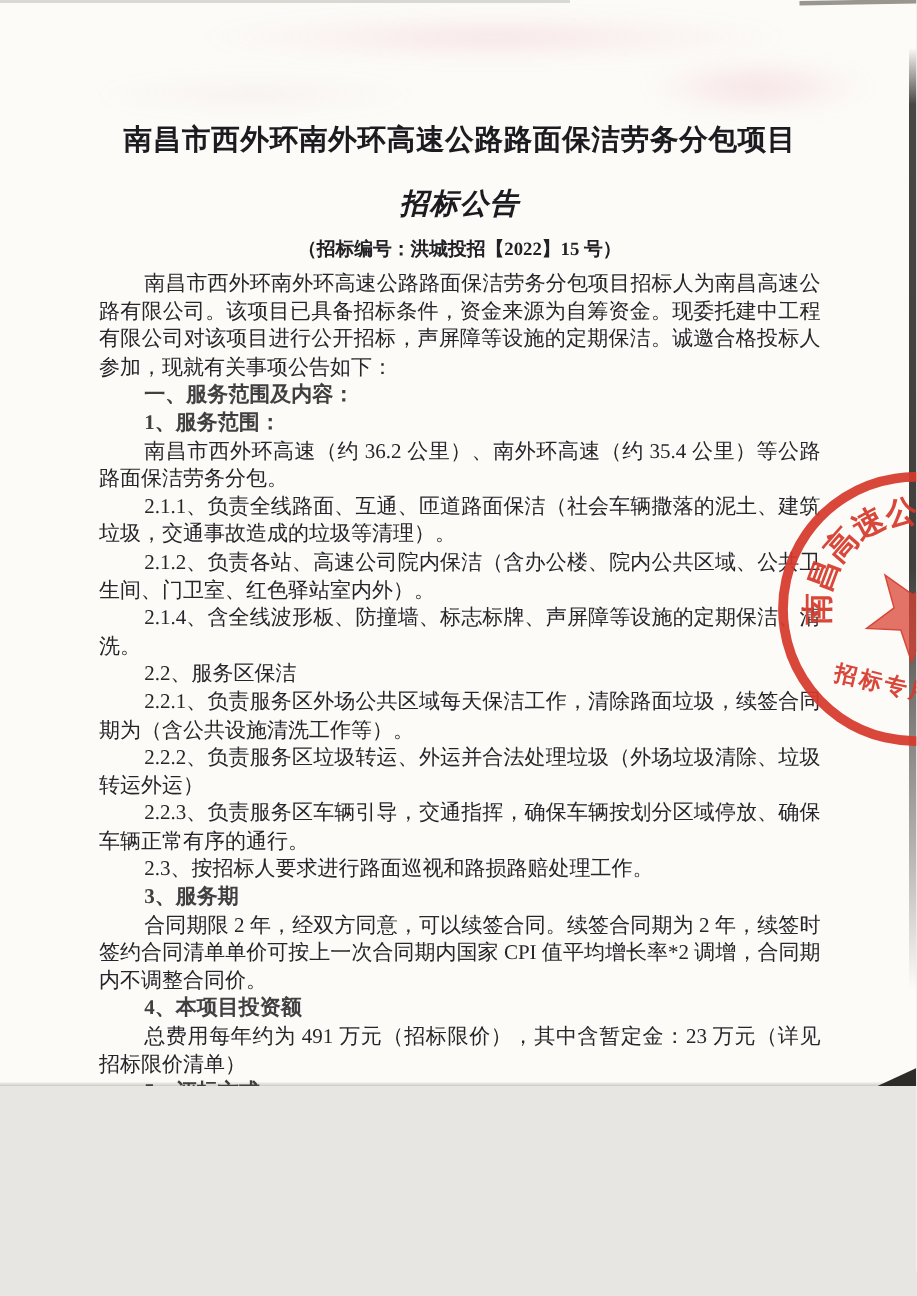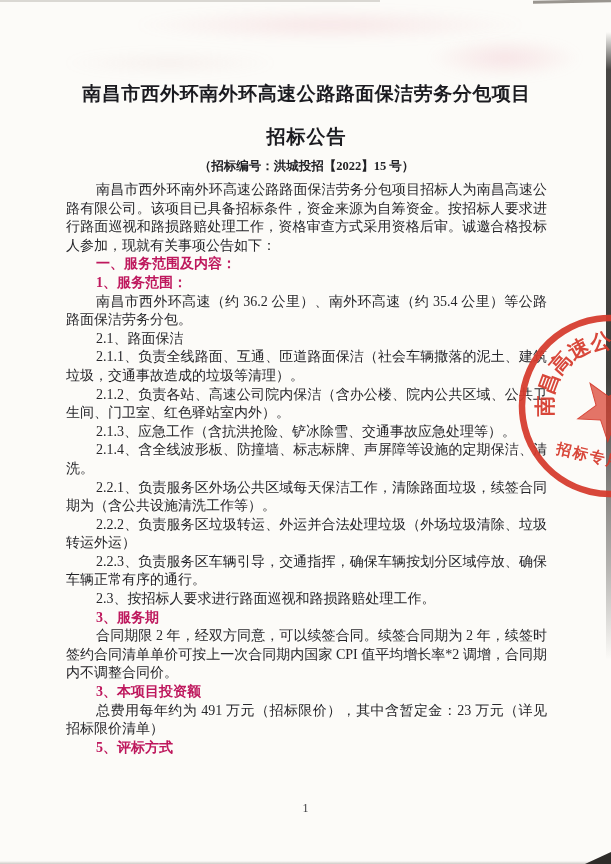--- a/index.html
+++ b/index.html
@@ -1,17 +1,17 @@
 <!DOCTYPE html>
 <html lang="zh"><head>
 <meta charset="utf-8">
 <style>
   html,body{margin:0;padding:0;background:#e8e6e2;}
   .page{
-    position:relative;width:611px;height:864px;margin:0 auto;
+    position:relative;width:611px;height:724px;margin:0 auto;
     background:#fcfbf8;overflow:hidden;
     font-family:"Liberation Serif","DejaVu Serif",serif;
     color:#26262a;
   }
   
   .smudge{position:absolute;pointer-events:none;filter:blur(5px);}
   .smudge-a{left:130px;top:8px;width:400px;height:34px;
     background:radial-gradient(ellipse at 50% 50%,rgba(226,130,150,.16),rgba(226,130,150,0) 70%);}
   .smudge-b{left:430px;top:38px;width:150px;height:40px;
     background:radial-gradient(ellipse at 50% 50%,rgba(232,150,165,.22),rgba(232,150,165,0) 72%);}
@@ -23,25 +23,25 @@
     background:linear-gradient(to bottom,rgba(40,38,36,0) 0%,rgba(40,38,36,.85) 6%,rgba(45,43,40,.9) 55%,rgba(45,43,40,.35) 85%,rgba(45,43,40,0) 100%);}
   .edge-bottom{position:absolute;bottom:0;left:0;width:100%;height:3px;
     background:linear-gradient(to top,#c3bfba,rgba(195,191,186,0));opacity:.8;}
   .corner-br{position:absolute;bottom:0;right:0;width:26px;height:12px;background:#2e2c29;
     clip-path:polygon(0 100%,100% 0,100% 100%);}
   
   .doc{position:absolute;left:66px;right:64px;top:82px;}
   .title{font-size:19px;line-height:24px;font-weight:bold;text-align:center;
     color:#1b1b20;letter-spacing:.5px;margin:0;}
   .subtitle{font-size:19px;line-height:24px;font-weight:bold;text-align:center;
-    color:#1b1b20;letter-spacing:1px;margin:19px 0 0 0;}
+    color:#1b1b20;letter-spacing:1px;margin:19px 0 0 0;font-style:italic;}
   .refline{font-size:12.5px;font-weight:bold;text-align:center;color:#222226;margin-top:9px;}
   .body-text{margin-top:6px;font-size:14px;line-height:18.6px;text-align:justify;}
   .para{margin:0;text-indent:2.15em;}
-  .para.heading{font-weight:bold;color:#be185d;}
+  .para.heading{font-weight:bold;color:#404040;}
   .page-num{position:absolute;top:801px;left:0;width:100%;text-align:center;
     font-size:12px;color:#3a3a3e;font-family:"Liberation Serif","DejaVu Serif",serif;}
   
   .seal{position:absolute;left:510px;top:306px;width:200px;height:200px;
     transform:rotate(13deg);opacity:.93;pointer-events:none;}
   .seal .ring{fill:none;stroke:#d63a2c;stroke-width:6.5;}
   .stamp-char{font-size:21px;font-weight:bold;fill:#d63a2c;text-anchor:middle;
     font-family:"Liberation Serif","DejaVu Serif",serif;}
   .seal-label{font-size:15px;font-weight:bold;fill:#d63a2c;text-anchor:middle;letter-spacing:2px;
     font-family:"Liberation Serif","DejaVu Serif",serif;}
@@ -59,36 +59,35 @@
   <div class="edge-top-right"></div>
   <div class="edge-right"></div>
   <div class="edge-bottom"></div>
   <div class="corner-br"></div>
 
   <div class="doc">
     <h1 class="title">南昌市西外环南外环高速公路路面保洁劳务分包项目</h1>
     <h2 class="subtitle">招标公告</h2>
     <div class="refline">（招标编号：洪城投招【2022】15 号）</div>
     <div class="body-text">
-        <p class="para body">南昌市西外环南外环高速公路路面保洁劳务分包项目招标人为南昌高速公路有限公司。该项目已具备招标条件，资金来源为自筹资金。按招标人要求进行路面巡视和路损路赔处理工作，资格审查方式采用资格后审。诚邀合格投标人参加，现就有关事项公告如下：</p>
+        <p class="para body">南昌市西外环南外环高速公路路面保洁劳务分包项目招标人为南昌高速公路有限公司。该项目已具备招标条件，资金来源为自筹资金。现委托建中工程有限公司对该项目进行公开招标，声屏障等设施的定期保洁。诚邀合格投标人参加，现就有关事项公告如下：</p>
         <p class="para heading">一、服务范围及内容：</p>
         <p class="para heading">1、服务范围：</p>
         <p class="para body">南昌市西外环高速（约 36.2 公里）、南外环高速（约 35.4 公里）等公路路面保洁劳务分包。</p>
-        <p class="para body">2.1、路面保洁</p>
         <p class="para body">2.1.1、负责全线路面、互通、匝道路面保洁（社会车辆撒落的泥土、建筑垃圾，交通事故造成的垃圾等清理）。</p>
         <p class="para body">2.1.2、负责各站、高速公司院内保洁（含办公楼、院内公共区域、公共卫生间、门卫室、红色驿站室内外）。</p>
-        <p class="para body">2.1.3、应急工作（含抗洪抢险、铲冰除雪、交通事故应急处理等）。</p>
         <p class="para body">2.1.4、含全线波形板、防撞墙、标志标牌、声屏障等设施的定期保洁、清洗。</p>
+        <p class="para body">2.2、服务区保洁</p>
         <p class="para body">2.2.1、负责服务区外场公共区域每天保洁工作，清除路面垃圾，续签合同期为（含公共设施清洗工作等）。</p>
         <p class="para body">2.2.2、负责服务区垃圾转运、外运并合法处理垃圾（外场垃圾清除、垃圾转运外运）</p>
         <p class="para body">2.2.3、负责服务区车辆引导，交通指挥，确保车辆按划分区域停放、确保车辆正常有序的通行。</p>
         <p class="para body">2.3、按招标人要求进行路面巡视和路损路赔处理工作。</p>
         <p class="para heading">3、服务期</p>
         <p class="para body">合同期限 2 年，经双方同意，可以续签合同。续签合同期为 2 年，续签时签约合同清单单价可按上一次合同期内国家 CPI 值平均增长率*2 调增，合同期内不调整合同价。</p>
-        <p class="para heading">3、本项目投资额</p>
+        <p class="para heading">4、本项目投资额</p>
         <p class="para body">总费用每年约为 491 万元（招标限价），其中含暂定金：23 万元（详见招标限价清单）</p>
         <p class="para heading">5、评标方式</p>
       </div>
   </div>
 
   <svg class="seal" viewBox="0 0 200 200">
     <circle class="ring" cx="100" cy="100" r="88"></circle>
     <g id="seal-arc-text">
         <text class="stamp-char" x="100" y="42" transform="rotate(-103 100 100)">南</text>
         <text class="stamp-char" x="100" y="42" transform="rotate(-82.5 100 100)">昌</text>

